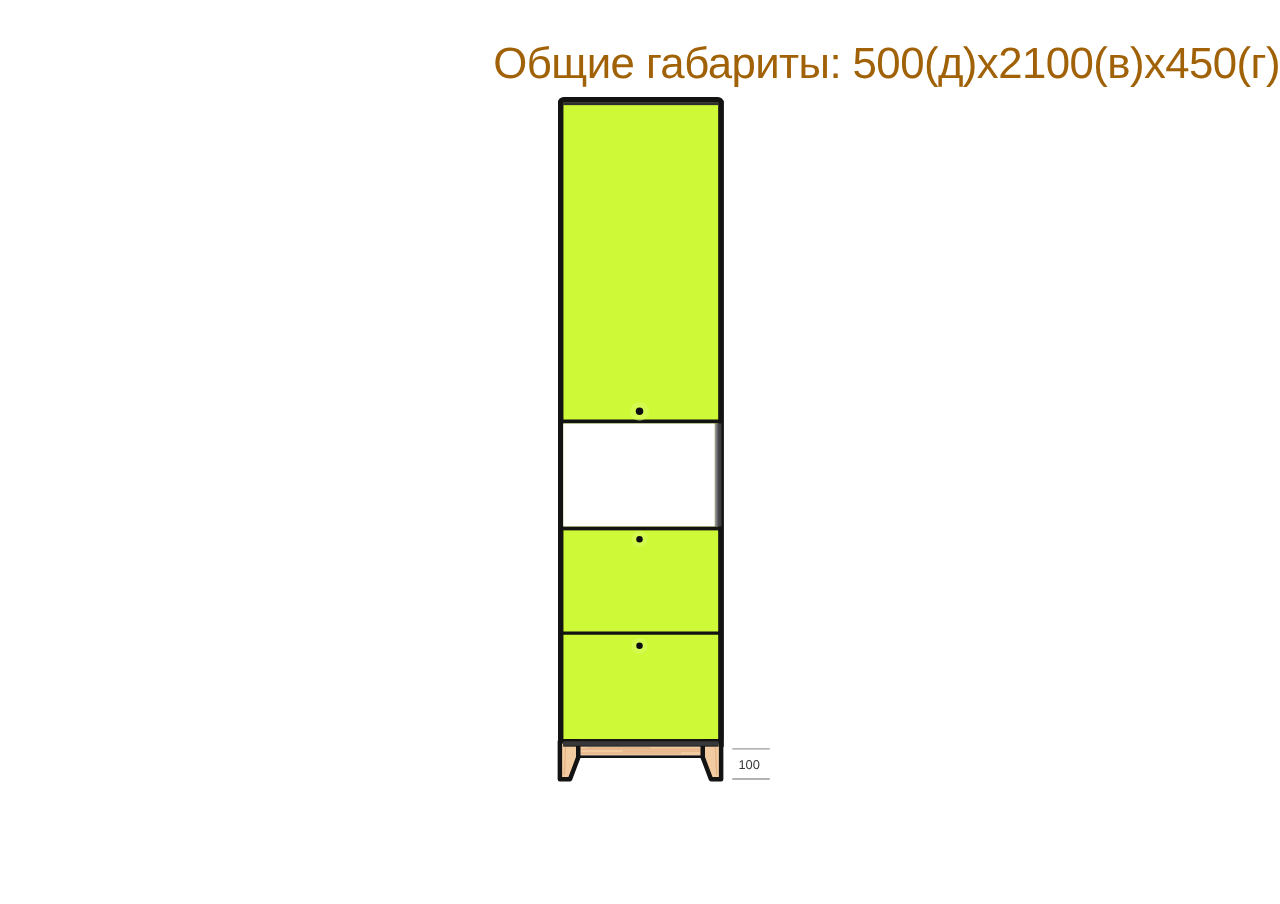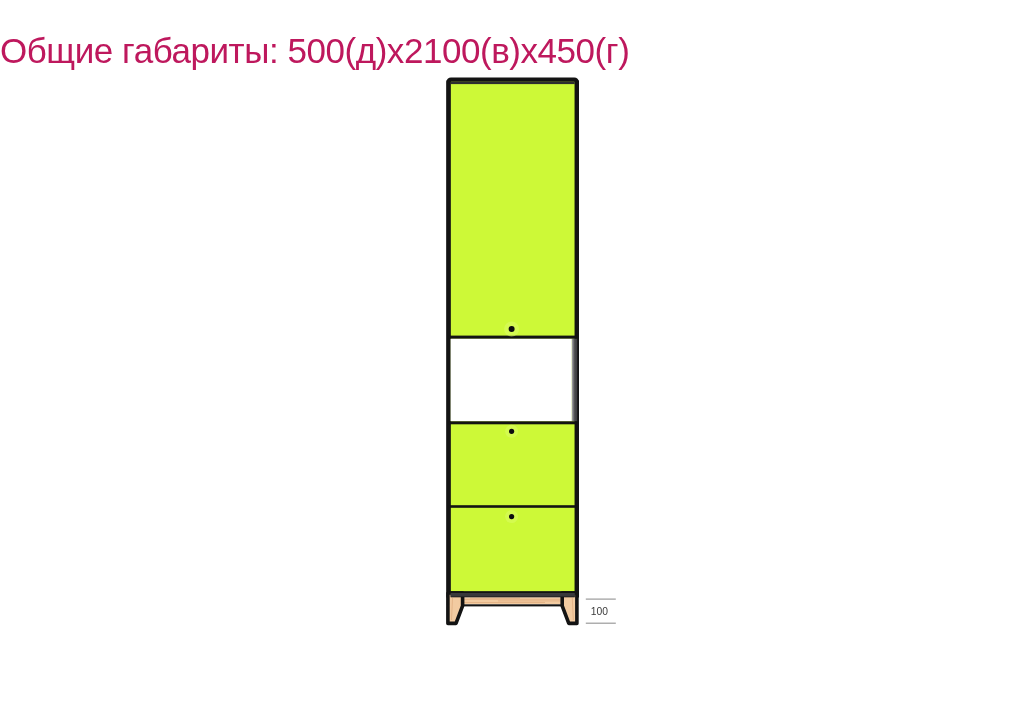--- a/index.html
+++ b/index.html
@@ -1,19 +1,19 @@
 <!DOCTYPE html>
 <html><head>
 <meta charset="utf-8">
 <style>
   html,body{margin:0;padding:0;}
   body{width:1024px;height:723px;background:#ffffff;position:relative;overflow:hidden;
        font-family:"Liberation Sans", sans-serif;}
-  .title{position:absolute;left:0;top:32.5px;width:1024px;text-align:left;
-         font-size:35px;line-height:35px;font-weight:500;color:#be185d;letter-spacing:-0.45px;
+  .title{position:absolute;left:0;top:32.5px;width:1024px;text-align:right;
+         font-size:35px;line-height:35px;font-weight:500;color:#a16207;letter-spacing:-0.45px;
          white-space:nowrap;}
   svg{position:absolute;left:0;top:0;}
 </style>
 </head>
 <body>
 
 <div class="title">Общие габариты: 500(д)х2100(в)х450(г)</div>
 <svg width="1024" height="723" viewBox="0 0 1024 723">
   <defs>
     <linearGradient id="sideShadow" x1="0" y1="0" x2="1" y2="0">

